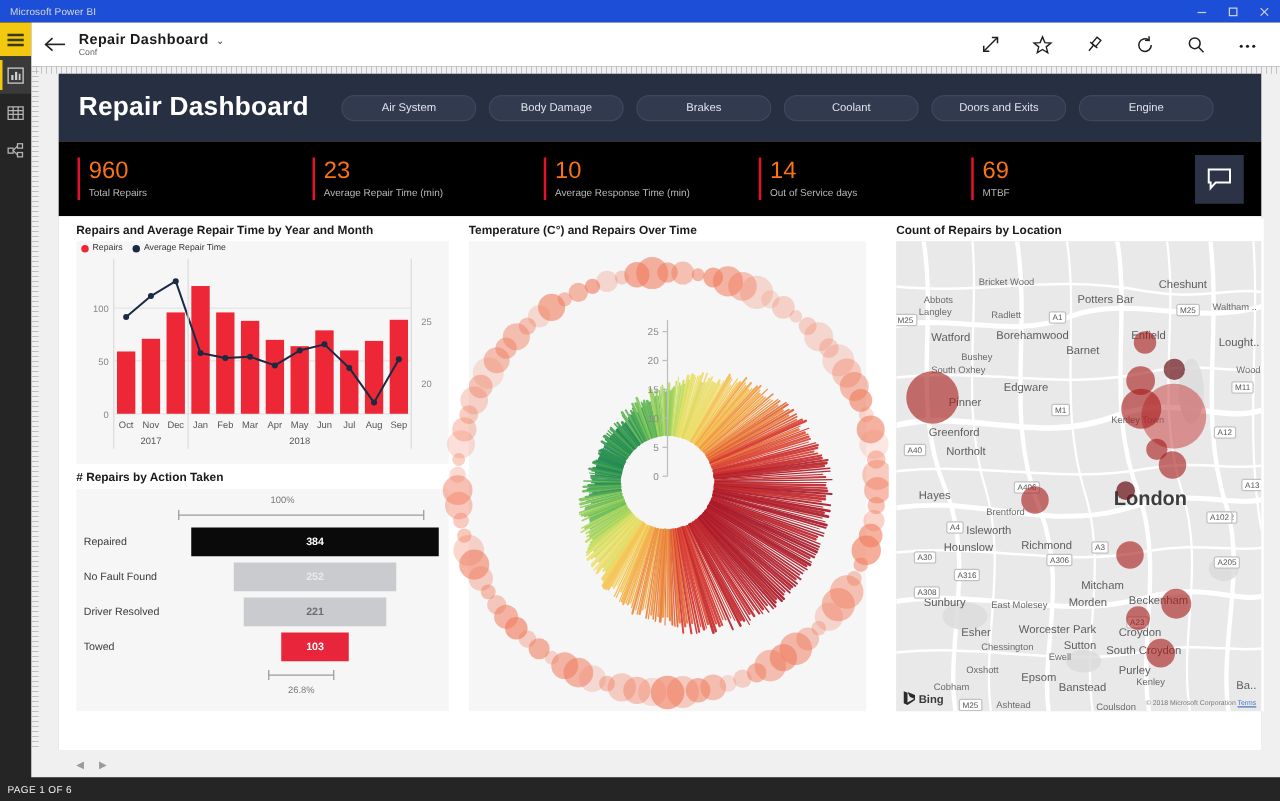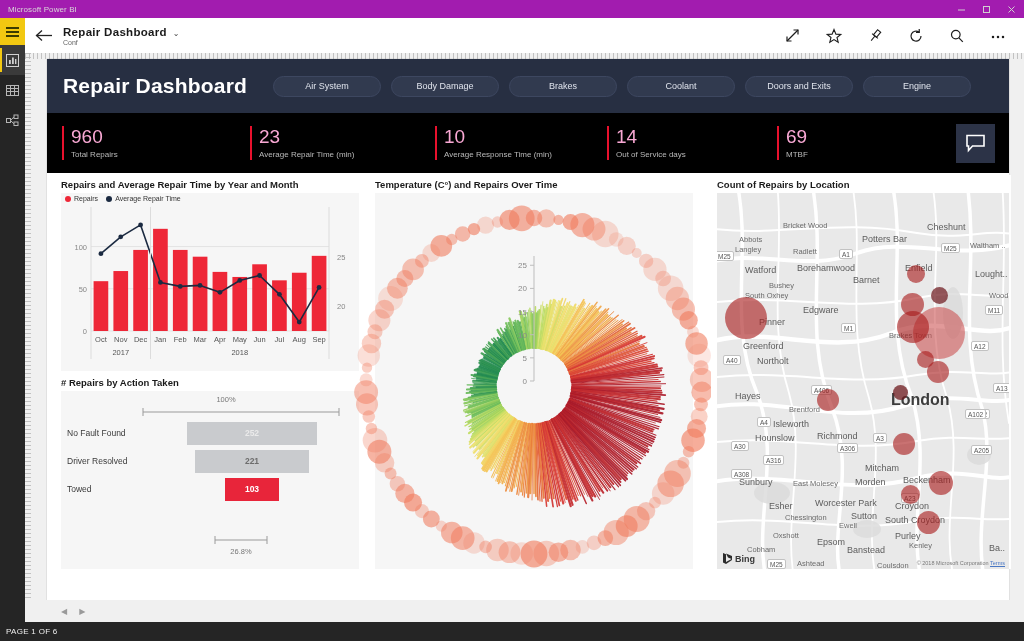--- a/index.html
+++ b/index.html
@@ -6,21 +6,21 @@
   html, body {
     width: 1024px; height: 641px;
     font-family: "Liberation Sans", sans-serif;
     background: #000; overflow: hidden;
   }
   .app { position: relative; width: 1024px; height: 641px; background:#1b1b1b; }
 
   
   .titlebar {
     position:absolute; top:0; left:0; width:1024px; height:18px;
-    background:#a21caf; color:#d8d8d8; font-size:8px;
+    background:#1d4ed8; color:#d8d8d8; font-size:8px;
     display:flex; align-items:center;
   }
   .titlebar .tb-label { padding-left:8px; letter-spacing:.1px; }
   .tb-controls { margin-left:auto; display:flex; height:18px; }
   .tb-btn {
     width:25px; height:18px; display:flex; align-items:center; justify-content:center;
     color:#cfcfcf; font-size:9px; line-height:1;
   }
   .tb-btn svg { display:block; }
 
@@ -98,21 +98,21 @@
   }
 
   
   .kpis {
     position:absolute; left:0; top:54px; width:962px; height:60px;
     background:#000; display:flex; align-items:center;
   }
   .kpi { display:flex; align-items:stretch; padding-left:15px; }
   .kpi .tick { width:2px; background:#e8112d; margin-right:7px; height:34px; align-self:center; }
   .kpi-txt { display:flex; flex-direction:column; justify-content:center; }
-  .kpi-val { color:#f9a8d4; font-size:19px; font-weight:400; line-height:1.05; }
+  .kpi-val { color:#f97316; font-size:19px; font-weight:400; line-height:1.05; }
   .kpi-lbl { color:#b9b9b9; font-size:8px; margin-top:3px; white-space:nowrap; }
   .chat-btn {
     margin-left:auto; margin-right:14px; width:39px; height:39px;
     background:#2c3347; display:flex; align-items:center; justify-content:center;
   }
 
   
   .panels { position:absolute; left:0; top:114px; width:962px; height:427px; background:#fff; }
   .panel { position:absolute; background:#fff; }
   .panel-title {
@@ -421,20 +421,26 @@
           <div class="plot" style="top:18px;height:178px;left:6px;width:298px">
 
             <div style="position:absolute;left:16px;top:4px;width:298px;text-align:center;font-size:7.5px;color:#777">100%</div>
             <svg style="position:absolute;left:80px;top:16px" width:="0" width="200" height="10">
               <line x1="2" y1="5" x2="198" y2="5" stroke="#9a9a9a" stroke-width="1"></line>
               <line x1="2" y1="1" x2="2" y2="9" stroke="#9a9a9a" stroke-width="1"></line>
               <line x1="198" y1="1" x2="198" y2="9" stroke="#9a9a9a" stroke-width="1"></line>
             </svg>
 
             <div style="position:absolute;left:0;top:28px;width:298px">
+              <div class="funnel-row">
+                <div class="funnel-lbl">Repaired</div>
+                <div class="funnel-bar-wrap">
+                  <div class="funnel-bar" style="width:198px;background:#0a0a0a;color:#fff">384</div>
+                </div>
+              </div>
               <div class="funnel-row">
                 <div class="funnel-lbl">No Fault Found</div>
                 <div class="funnel-bar-wrap">
                   <div class="funnel-bar" style="width:130px;background:#c9cbce;color:#eaeaea">252</div>
                 </div>
               </div>
               <div class="funnel-row">
                 <div class="funnel-lbl">Driver Resolved</div>
                 <div class="funnel-bar-wrap">
                   <div class="funnel-bar" style="width:114px;background:#c9cbce;color:#6d6d6d">221</div>
@@ -967,21 +973,21 @@
               <div class="maplbl mid" style="left:28px;top:72px">Watford</div>
               <div class="maplbl mid" style="left:80px;top:70px">Borehamwood</div>
               <div class="maplbl mid" style="left:136px;top:82px">Barnet</div>
               <div class="maplbl mid" style="left:188px;top:70px">Enfield</div>
               <div class="maplbl mid" style="left:258px;top:76px">Lought..</div>
               <div class="maplbl" style="left:272px;top:98px">Wood..</div>
               <div class="maplbl" style="left:52px;top:88px">Bushey</div>
               <div class="maplbl" style="left:28px;top:98px">South Oxhey</div>
               <div class="maplbl mid" style="left:86px;top:112px">Edgware</div>
               <div class="maplbl mid" style="left:42px;top:124px">Pinner</div>
-              <div class="maplbl" style="left:172px;top:138px">Brakes Town</div>
+              <div class="maplbl" style="left:172px;top:138px">Kenley Town</div>
               <div class="maplbl mid" style="left:26px;top:148px">Greenford</div>
               <div class="maplbl mid" style="left:40px;top:163px">Northolt</div>
               <div class="maplbl big" style="left:174px;top:198px;font-weight:bold;color:#3d3d3d">London</div>
               <div class="maplbl mid" style="left:18px;top:198px">Hayes</div>
               <div class="maplbl" style="left:72px;top:212px">Brentford</div>
               <div class="maplbl mid" style="left:56px;top:226px">Isleworth</div>
               <div class="maplbl mid" style="left:100px;top:238px">Richmond</div>
               <div class="maplbl mid" style="left:38px;top:240px">Hounslow</div>
               <div class="maplbl mid" style="left:148px;top:270px">Mitcham</div>
               <div class="maplbl mid" style="left:186px;top:282px">Beckenham</div>

